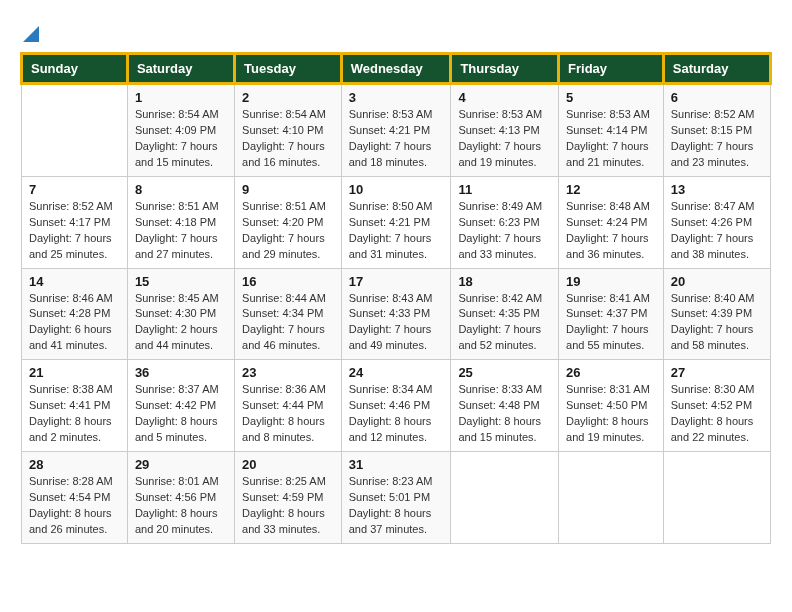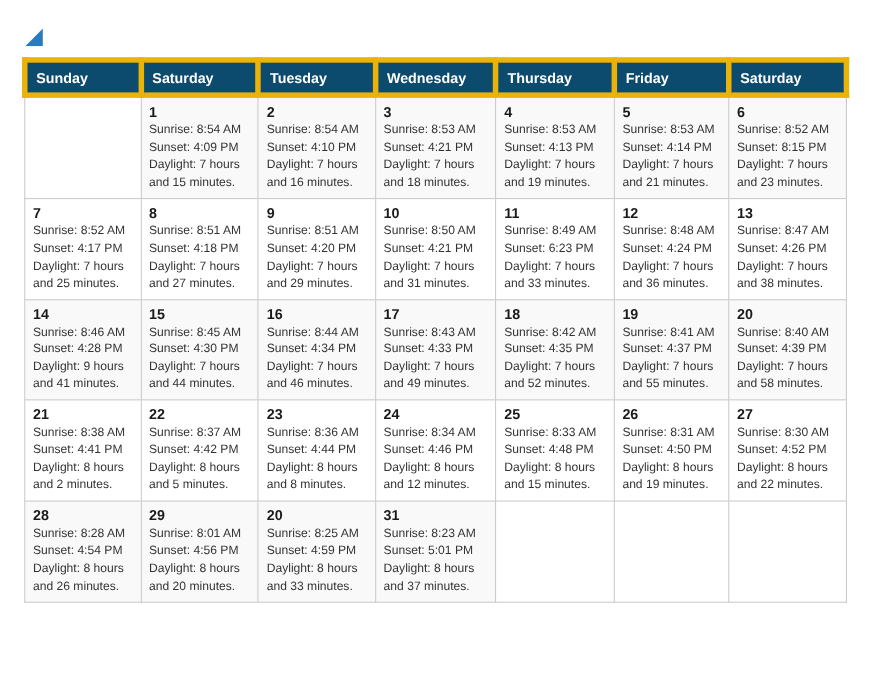--- a/index.html
+++ b/index.html
@@ -29,27 +29,27 @@
     .logo-blue-word { color: #2a7abf; font-weight: bold; font-size: 22px; }
     .title-block { text-align: right; }
     .title-block h1 { font-size: 36px; font-weight: bold; color: #1a1a1a; }
     .title-block h2 { font-size: 16px; font-weight: normal; color: #444; }
     table {
       width: 100%;
       border-collapse: collapse;
       font-size: 11px;
     }
     thead tr th {
-      background-color: #0c4a6e;
+      background-color: #14532d;
       color: #fff;
       padding: 6px 8px;
       text-align: left;
       font-size: 13px;
       font-weight: bold;
-      border: 5px solid #eab308;
+      border: 3px solid #eab308;
     }
     tbody tr td {
       border: 1px solid #ccc;
       padding: 5px 7px;
       vertical-align: top;
       width: 113px;
     }
     tbody tr:nth-child(odd) td { background-color: #f9f9f9; }
     tbody tr:nth-child(even) td { background-color: #fff; }
     .day-number { font-size: 13px; font-weight: bold; color: #1a1a1a; display: block; margin-bottom: 2px; }
@@ -196,29 +196,29 @@
             <div>Daylight: 7 hours and 38 minutes.</div>
           </div>
         </td>
       </tr>
       <tr>
         <td>
           <span class="day-number">14</span>
           <div class="day-info">
             <div>Sunrise: 8:46 AM</div>
             <div>Sunset: 4:28 PM</div>
-            <div>Daylight: 9 hours and 41 minutes.</div>
+            <div>Daylight: 6 hours and 41 minutes.</div>
           </div>
         </td>
         <td>
           <span class="day-number">15</span>
           <div class="day-info">
             <div>Sunrise: 8:45 AM</div>
             <div>Sunset: 4:30 PM</div>
-            <div>Daylight: 7 hours and 44 minutes.</div>
+            <div>Daylight: 2 hours and 44 minutes.</div>
           </div>
         </td>
         <td>
           <span class="day-number">16</span>
           <div class="day-info">
             <div>Sunrise: 8:44 AM</div>
             <div>Sunset: 4:34 PM</div>
             <div>Daylight: 7 hours and 46 minutes.</div>
           </div>
         </td>
@@ -258,21 +258,21 @@
       <tr>
         <td>
           <span class="day-number">21</span>
           <div class="day-info">
             <div>Sunrise: 8:38 AM</div>
             <div>Sunset: 4:41 PM</div>
             <div>Daylight: 8 hours and 2 minutes.</div>
           </div>
         </td>
         <td>
-          <span class="day-number">22</span>
+          <span class="day-number">36</span>
           <div class="day-info">
             <div>Sunrise: 8:37 AM</div>
             <div>Sunset: 4:42 PM</div>
             <div>Daylight: 8 hours and 5 minutes.</div>
           </div>
         </td>
         <td>
           <span class="day-number">23</span>
           <div class="day-info">
             <div>Sunrise: 8:36 AM</div>

